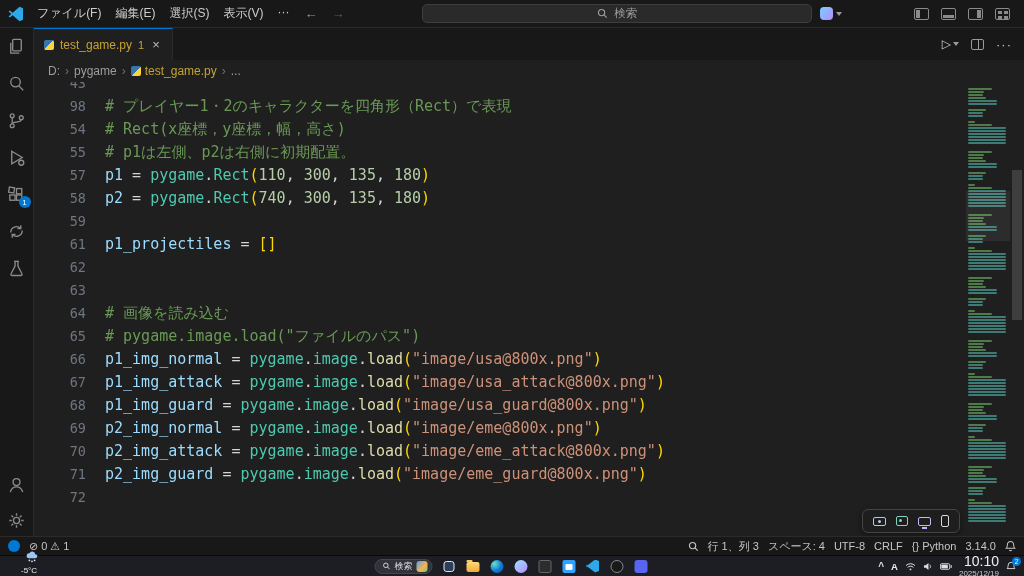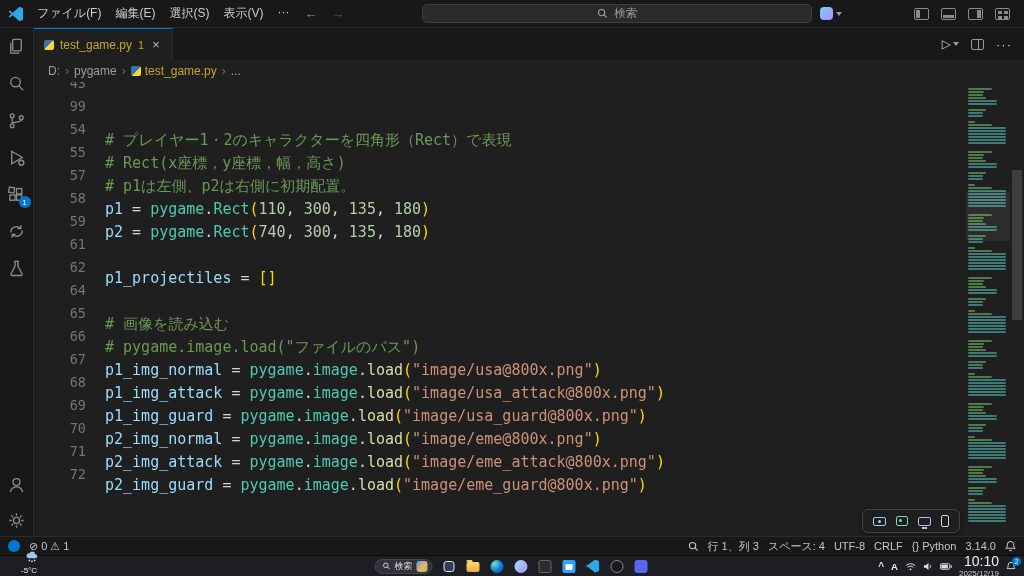--- a/index.html
+++ b/index.html
@@ -52,21 +52,21 @@
   .breadcrumb { height:22px; display:flex; align-items:center; gap:5px; padding-left:14px; font-size:12px; color:#9d9d9d; flex:none; }
   .bc-sep { color:#6e6e6e; }
   .bc-item { display:flex; align-items:center; gap:4px; }
   .bc-file span:last-child { color:#c5a332; }
 
   
   .code-area { flex:1; position:relative; display:flex; min-height:0; overflow:hidden; }
   .code-scroll { flex:1; overflow:hidden; margin-top:-10px; }
   .code-line { display:flex; height:23px; white-space:pre; font-family:"DejaVu Sans Mono","Liberation Mono",monospace; font-size:15px; line-height:23px; }
   .ln { width:52px; flex:none; text-align:right; color:#6e7681; font-size:13.5px; }
-  .lc { padding-left:19px;margin-top:34px; }
+  .lc { padding-left:19px; }
   .tk-cm{color:#6a9955} .tk-v{color:#9cdcfe} .tk-o{color:#d4d4d4} .tk-m{color:#4ec9b0}
   .tk-f{color:#dcdcaa} .tk-n{color:#b5cea8} .tk-s{color:#ce9178} .tk-b{color:#ffd700}
 
   .minimap { width:44px; flex:none; padding:3px 4px 0 2px; position:relative; }
   .mm-row { height:2px; margin-bottom:1px; border-radius:1px; }
   .mm-viewport { position:absolute; left:0; right:0; top:24%; height:11%; background:rgba(255,255,255,0.06); }
   .vscrollbar { width:14px; flex:none; position:relative; }
   .vscroll-thumb { position:absolute; left:2px; right:2px; top:88px; height:150px; background:rgba(121,121,121,0.35); }
 
   .float-toolbar { position:absolute; right:64px; bottom:3px; height:24px; background:#1e1e1e; border:1px solid #454545; border-radius:6px; display:flex; align-items:center; gap:10px; padding:0 10px; box-shadow:0 2px 6px rgba(0,0,0,.4); }
@@ -266,28 +266,29 @@
           </span>
           <span class="bc-sep">›</span>
           <span class="bc-item">
             <span>...</span>
           </span>
         </div>
 
       <div class="code-area">
         <div class="code-scroll" id="code-lines">
             <div class="code-line"><span class="ln">43</span><span class="lc"></span></div>
-            <div class="code-line"><span class="ln">99</span><span class="lc"><span class="tk-cm"># プレイヤー1・2のキャラクターを四角形（Rect）で表現</span></span></div>
+            <div class="code-line"><span class="ln">98</span><span class="lc"><span class="tk-cm"># プレイヤー1・2のキャラクターを四角形（Rect）で表現</span></span></div>
             <div class="code-line"><span class="ln">54</span><span class="lc"><span class="tk-cm"># Rect(x座標，y座標，幅，高さ)</span></span></div>
             <div class="code-line"><span class="ln">55</span><span class="lc"><span class="tk-cm"># p1は左側、p2は右側に初期配置。</span></span></div>
             <div class="code-line"><span class="ln">57</span><span class="lc"><span class="tk-v">p1</span><span class="tk-o"> = </span><span class="tk-m">pygame</span><span class="tk-o">.</span><span class="tk-m">Rect</span><span class="tk-b">(</span><span class="tk-n">110</span><span class="tk-o">, </span><span class="tk-n">300</span><span class="tk-o">, </span><span class="tk-n">135</span><span class="tk-o">, </span><span class="tk-n">180</span><span class="tk-b">)</span></span></div>
             <div class="code-line"><span class="ln">58</span><span class="lc"><span class="tk-v">p2</span><span class="tk-o"> = </span><span class="tk-m">pygame</span><span class="tk-o">.</span><span class="tk-m">Rect</span><span class="tk-b">(</span><span class="tk-n">740</span><span class="tk-o">, </span><span class="tk-n">300</span><span class="tk-o">, </span><span class="tk-n">135</span><span class="tk-o">, </span><span class="tk-n">180</span><span class="tk-b">)</span></span></div>
             <div class="code-line"><span class="ln">59</span><span class="lc"></span></div>
             <div class="code-line"><span class="ln">61</span><span class="lc"><span class="tk-v">p1_projectiles</span><span class="tk-o"> = </span><span class="tk-b">[]</span></span></div>
             <div class="code-line"><span class="ln">62</span></div>
+            <div class="code-line"><span class="ln">63</span><span class="lc"></span></div>
             <div class="code-line"><span class="ln">64</span><span class="lc"><span class="tk-cm"># 画像を読み込む</span></span></div>
             <div class="code-line"><span class="ln">65</span><span class="lc"><span class="tk-cm"># pygame.image.load("ファイルのパス")</span></span></div>
             <div class="code-line"><span class="ln">66</span><span class="lc"><span class="tk-v">p1_img_normal</span><span class="tk-o"> = </span><span class="tk-m">pygame</span><span class="tk-o">.</span><span class="tk-m">image</span><span class="tk-o">.</span><span class="tk-f">load</span><span class="tk-b">(</span><span class="tk-s">"image/usa@800x.png"</span><span class="tk-b">)</span></span></div>
             <div class="code-line"><span class="ln">67</span><span class="lc"><span class="tk-v">p1_img_attack</span><span class="tk-o"> = </span><span class="tk-m">pygame</span><span class="tk-o">.</span><span class="tk-m">image</span><span class="tk-o">.</span><span class="tk-f">load</span><span class="tk-b">(</span><span class="tk-s">"image/usa_attack@800x.png"</span><span class="tk-b">)</span></span></div>
             <div class="code-line"><span class="ln">68</span><span class="lc"><span class="tk-v">p1_img_guard</span><span class="tk-o"> = </span><span class="tk-m">pygame</span><span class="tk-o">.</span><span class="tk-m">image</span><span class="tk-o">.</span><span class="tk-f">load</span><span class="tk-b">(</span><span class="tk-s">"image/usa_guard@800x.png"</span><span class="tk-b">)</span></span></div>
             <div class="code-line"><span class="ln">69</span><span class="lc"><span class="tk-v">p2_img_normal</span><span class="tk-o"> = </span><span class="tk-m">pygame</span><span class="tk-o">.</span><span class="tk-m">image</span><span class="tk-o">.</span><span class="tk-f">load</span><span class="tk-b">(</span><span class="tk-s">"image/eme@800x.png"</span><span class="tk-b">)</span></span></div>
             <div class="code-line"><span class="ln">70</span><span class="lc"><span class="tk-v">p2_img_attack</span><span class="tk-o"> = </span><span class="tk-m">pygame</span><span class="tk-o">.</span><span class="tk-m">image</span><span class="tk-o">.</span><span class="tk-f">load</span><span class="tk-b">(</span><span class="tk-s">"image/eme_attack@800x.png"</span><span class="tk-b">)</span></span></div>
             <div class="code-line"><span class="ln">71</span><span class="lc"><span class="tk-v">p2_img_guard</span><span class="tk-o"> = </span><span class="tk-m">pygame</span><span class="tk-o">.</span><span class="tk-m">image</span><span class="tk-o">.</span><span class="tk-f">load</span><span class="tk-b">(</span><span class="tk-s">"image/eme_guard@800x.png"</span><span class="tk-b">)</span></span></div>
             <div class="code-line"><span class="ln">72</span><span class="lc"></span></div>
           </div>

